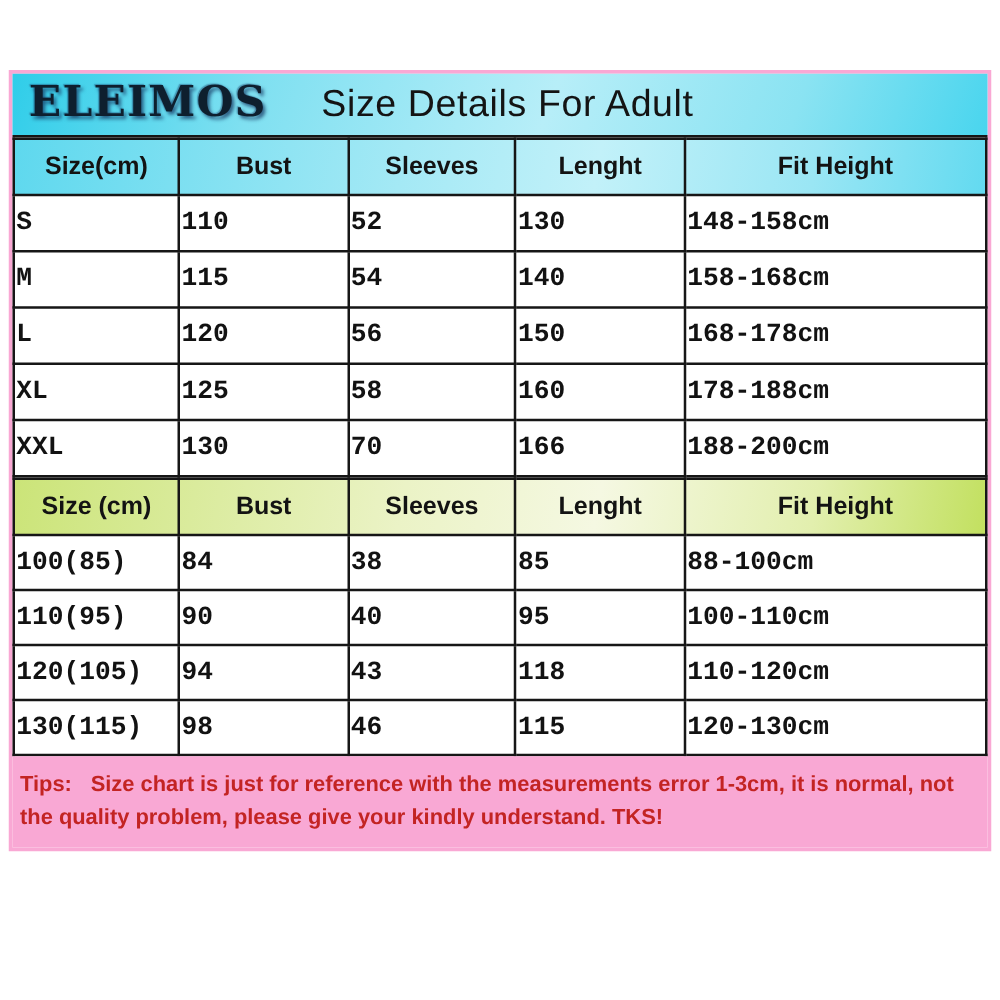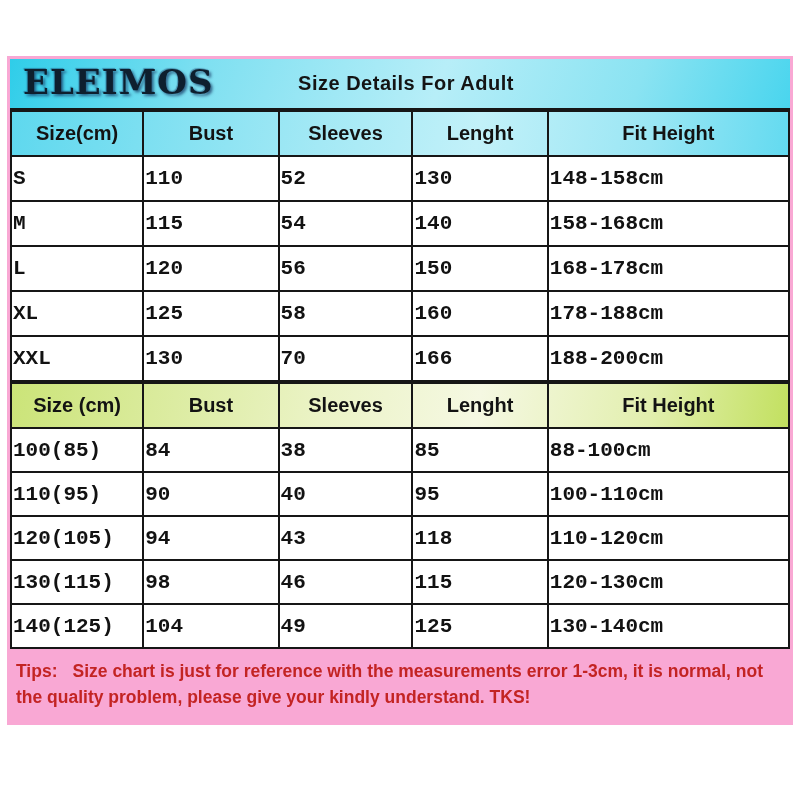--- a/index.html
+++ b/index.html
@@ -43,22 +43,22 @@
     left: 13px;
     top: 3px;
     font-family: "DejaVu Serif", serif;
     font-weight: bold;
     font-size: 34px;
     letter-spacing: 1px;
     color: #0e1f2e;
     text-shadow: 2px 2px 3px rgba(24, 58, 100, 0.75), -1px -1px 1px rgba(24, 58, 100, 0.45);
   }
   .band-title {
-    font-size: 20px;
-    font-weight: bold;
+    font-size: 30px;
+    font-weight: normal;
     color: #141414;
     letter-spacing: 0.5px;
     margin-left: 12px;
   }
   table.size-table {
     width: 100%;
     border-collapse: collapse;
     table-layout: fixed;
   }
   .size-table th, .size-table td {
@@ -205,27 +205,20 @@
           <td>118</td>
           <td>110-120cm</td>
         </tr>
         <tr>
           <td>130(115)</td>
           <td>98</td>
           <td>46</td>
           <td>115</td>
           <td>120-130cm</td>
         </tr>
-        <tr>
-          <td>140(125)</td>
-          <td>104</td>
-          <td>49</td>
-          <td>125</td>
-          <td>130-140cm</td>
-        </tr>
       </tbody>
     </table>
 
     <div class="tips">
       <span class="tips-label">Tips:</span><span>Size chart is just for reference with the measurements error 1-3cm, it is normal, not the quality problem, please give your kindly understand. TKS!</span>
     </div>
 
   </div>
 </div>
 

